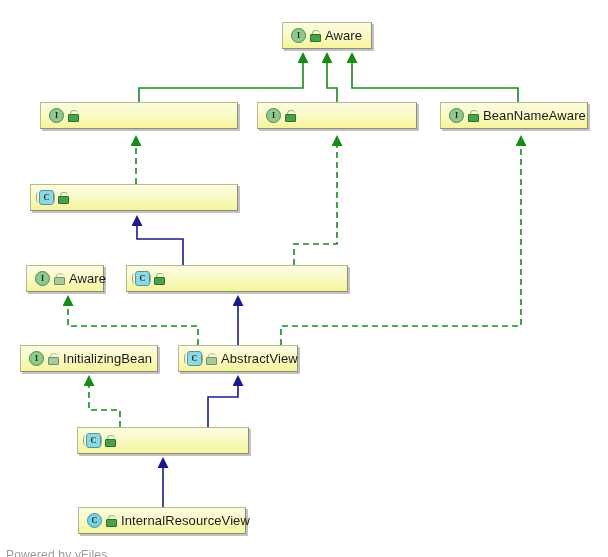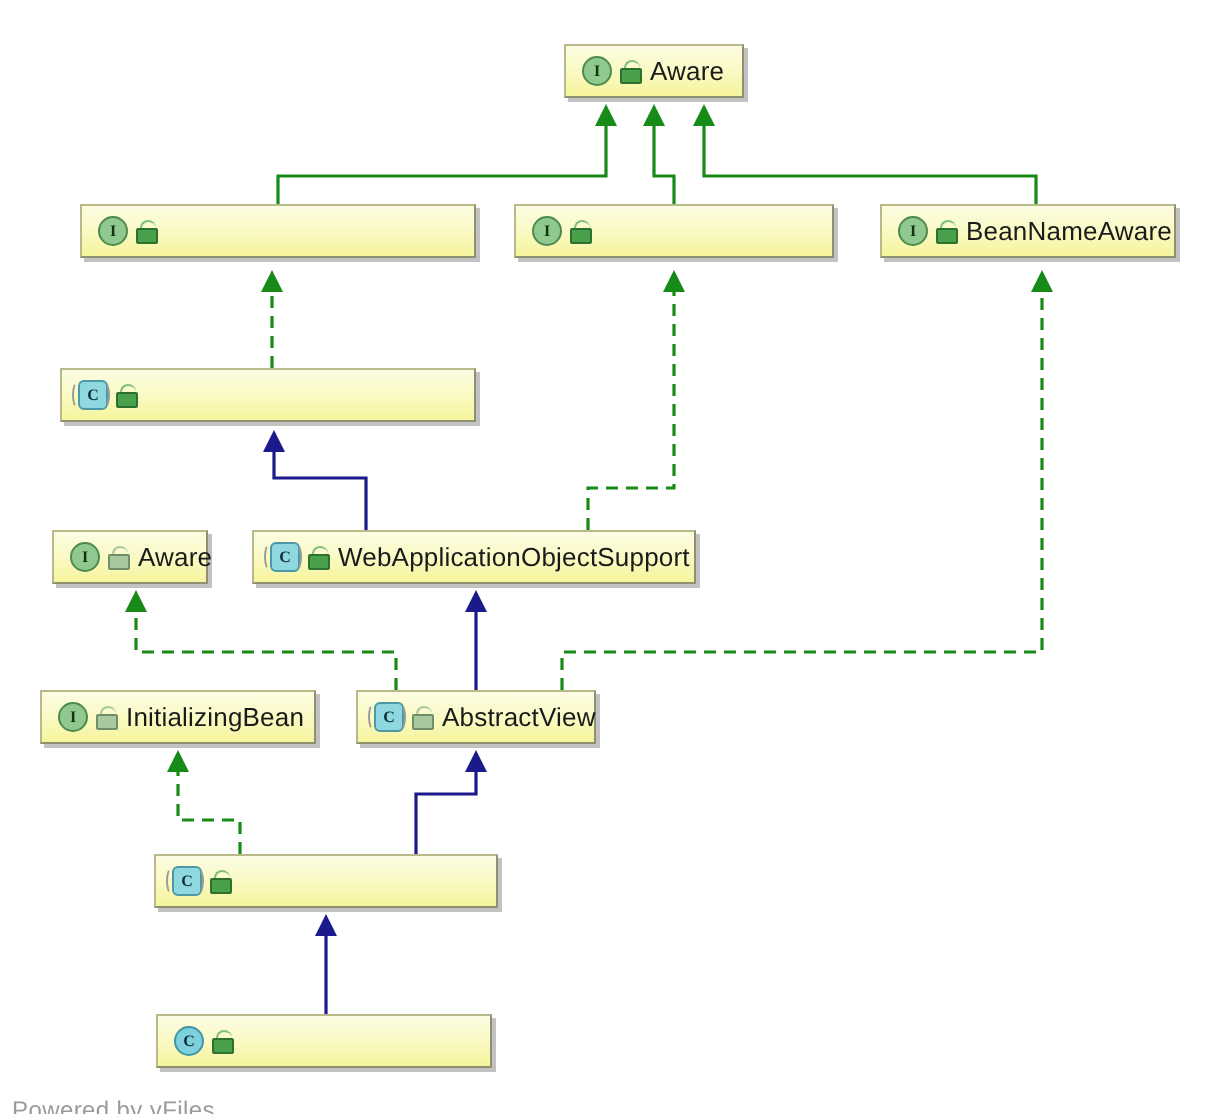--- a/index.html
+++ b/index.html
@@ -182,21 +182,20 @@
   </div>
 
   <div class="node" style="left:126px;top:265px;width:222px;">
     <span class="ticon cls abstract">
         <span class="disc">C</span>
       </span>
     <span class="lock open">
         <span class="shackle"></span>
         <span class="body"></span>
       </span>
-    <span class="label">WebApplicationObjectSupport</span>
   </div>
 
   <div class="node" style="left:20px;top:345px;width:138px;">
     <span class="ticon iface">
         <span class="disc">I</span>
       </span>
     <span class="lock pale">
         <span class="shackle"></span>
         <span class="body"></span>
       </span>
@@ -225,16 +224,17 @@
   </div>
 
   <div class="node" style="left:78px;top:507px;width:168px;">
     <span class="ticon cls-round">
         <span class="disc">C</span>
       </span>
     <span class="lock open">
         <span class="shackle"></span>
         <span class="body"></span>
       </span>
+    <span class="label">InternalResourceView</span>
   </div>
 
   <div id="watermark">Powered by yFiles</div>
 </div>
 
 </body></html>

